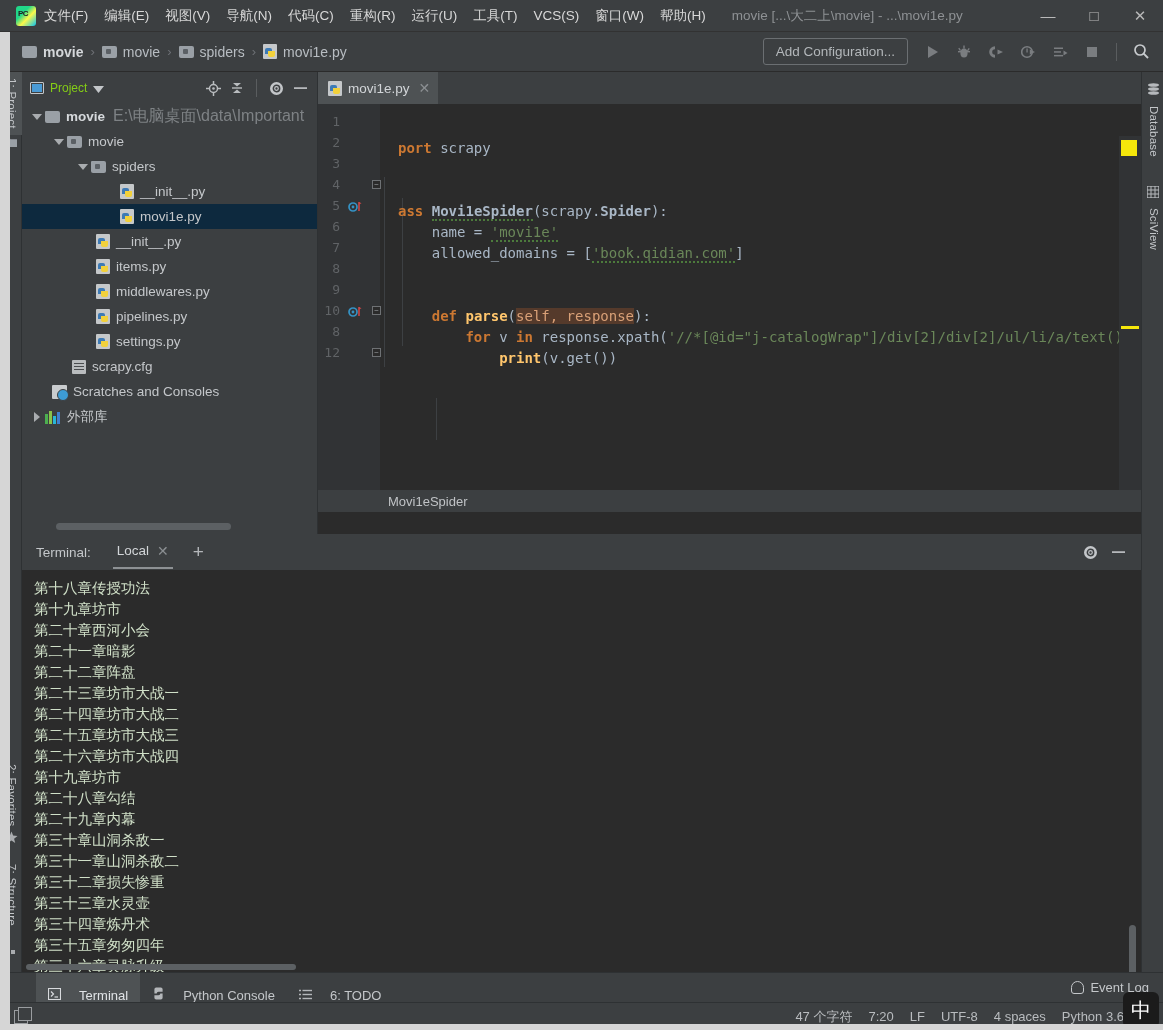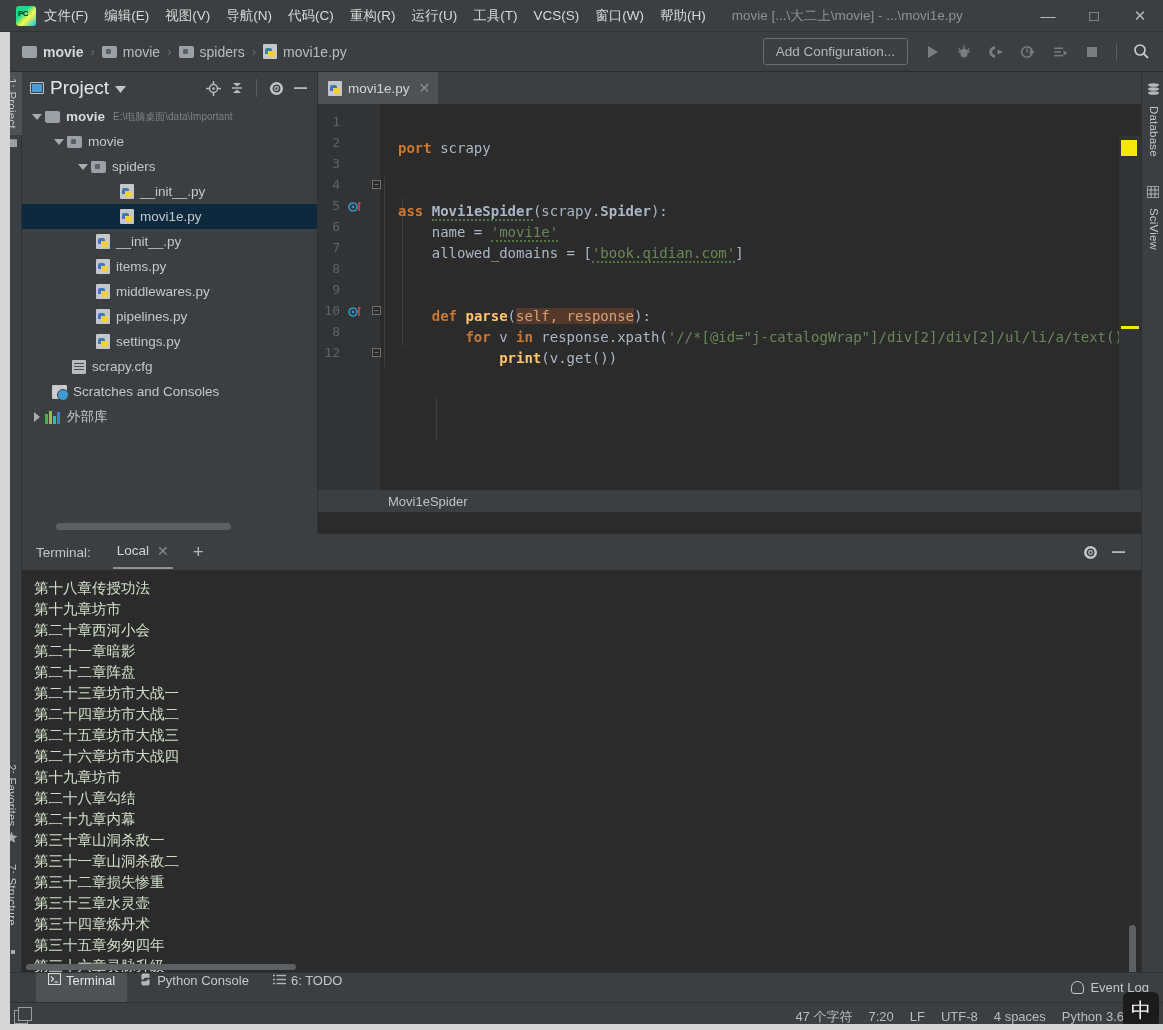--- a/index.html
+++ b/index.html
@@ -100,21 +100,21 @@
   }
 
   
   .proj {
     position: absolute; left: 22px; top: 72px; width: 296px; height: 462px;
     background: #3c3f41; border-right: 1px solid #2e3133;
   }
   .proj-head {
     height: 32px; display: flex; align-items: center; padding-left: 8px;
   }
-  .proj-title { font-size: 19px; color: #e5e5e5; margin-left: 6px; }
+  .proj-title { font-size: 12px; color: #84cc16; margin-left: 6px; }
   .proj-head-icons { margin-left: auto; display:flex; align-items:center; gap:2px; padding-right:6px; }
   .ph-ic { width:22px; height:22px; display:flex; align-items:center; justify-content:center; }
   .ic-window {
     width:14px;height:12px;border:1.6px solid #c3c6c9;border-radius:1px;position:relative;
   }
   .ic-window::after{content:"";position:absolute;left:1px;top:1px;right:1px;bottom:1px;background:#4a9ad4;}
   .tree { height: 430px; overflow: hidden; position: relative; font-size: 13.5px; }
   .trow {
     height: 25px; display: flex; align-items: center; color: #c4c7ca; white-space: nowrap;
     padding-right: 4px;
@@ -123,21 +123,21 @@
   .arrow { width: 13px; height: 13px; position: relative; flex:0 0 auto; margin-right: 2px; }
   .arrow.down::after {
     content:""; position:absolute; left:2px; top:4px;
     border-left:5px solid transparent; border-right:5px solid transparent; border-top:6px solid #a9acaf;
   }
   .arrow.right::after {
     content:""; position:absolute; left:4px; top:2px;
     border-top:5px solid transparent; border-bottom:5px solid transparent; border-left:6px solid #a9acaf;
   }
   .tlabel.bold { font-weight: bold; color: #d6d9dc; }
-  .tpath { color: #7e8285; font-size: 10px; margin-left: 8px; }
+  .tpath { color: #7e8285; font-size: 16px; margin-left: 8px; }
   .ic-cfg {
     width:14px;height:14px;margin-right:6px;flex:0 0 auto;position:relative;
     background:#b9bcbe; border-radius:1px;
   }
   .ic-cfg::after{
     content:""; position:absolute; left:2px; top:3px; right:2px; height:1.5px; background:#4a4d4f;
     box-shadow: 0 3px 0 #4a4d4f, 0 6px 0 #4a4d4f;
   }
   .ic-scratch {
     width:15px;height:14px;margin-right:6px;flex:0 0 auto;position:relative;
@@ -240,21 +240,21 @@
     position:absolute; left:4px; bottom:2px; width:270px; height:6px; background:#5c6063; border-radius:4px;
   }
 
   
   .bottom-tabs {
     position: absolute; left: 0; top: 972px; width: 1163px; height: 30px;
     background: #3c3f41; display: flex; align-items: center;
     border-top: 1px solid #2e3133;
   }
   .btab {
-    display:flex; align-items:flex-start; gap:5px; height:30px; padding: 0 12px;
+    display:flex; align-items:flex-end; gap:18px; height:30px; padding: 0 12px;
     font-size: 13px; color: #c4c7ca;
   }
   .btab.active { background: #4e5254; color: #e0e3e6; }
   .btab:first-child { margin-left: 36px; }
   .evlog { margin-left:auto; display:flex; align-items:center; gap:6px; padding-right:14px; font-size:13px; color:#c4c7ca; }
   .ic-bell { width:13px;height:13px;border:1.6px solid #c4c7ca;border-radius:50% 50% 3px 3px; }
 
   
   .statusbar {
     position: absolute; left: 0; top: 1002px; width: 1163px; height: 28px;

